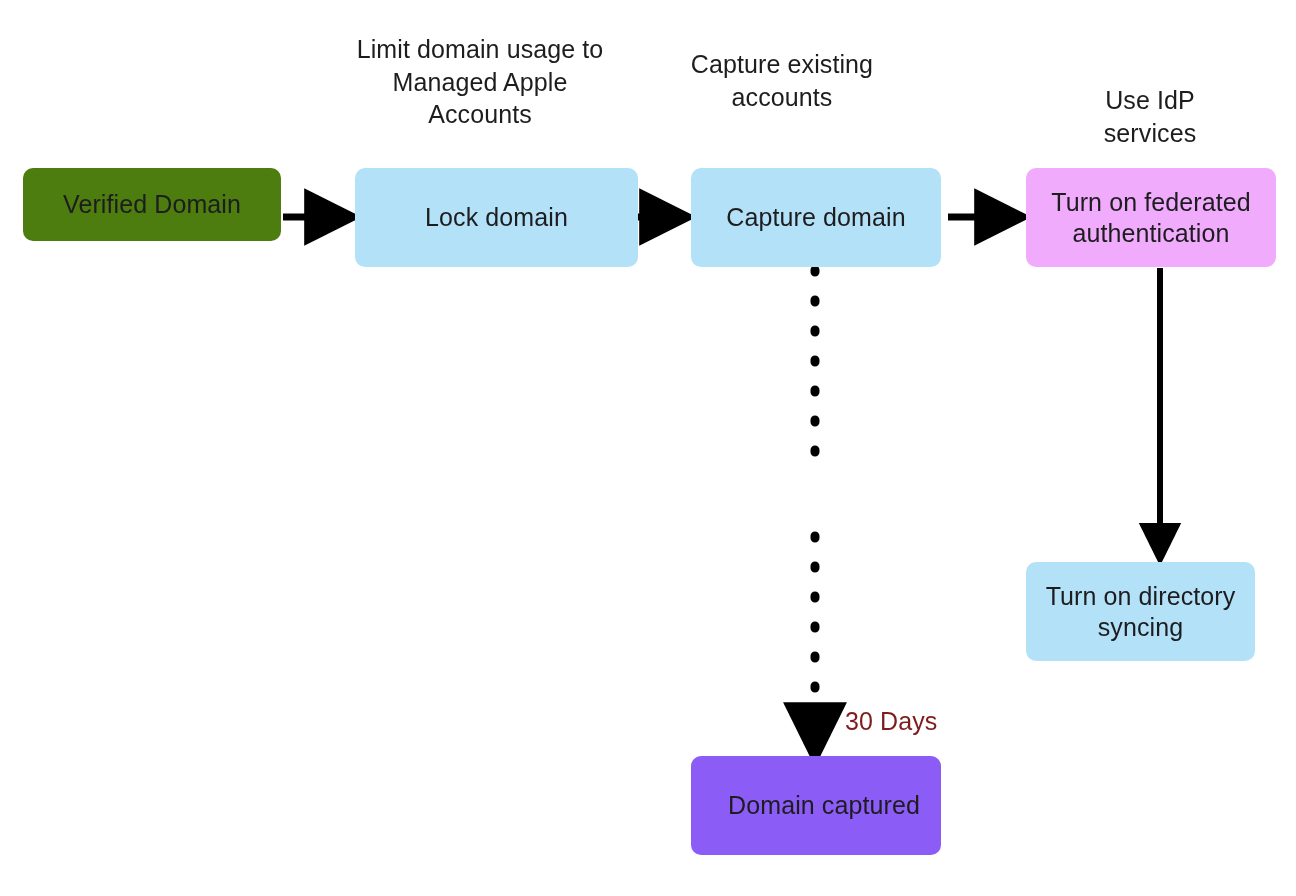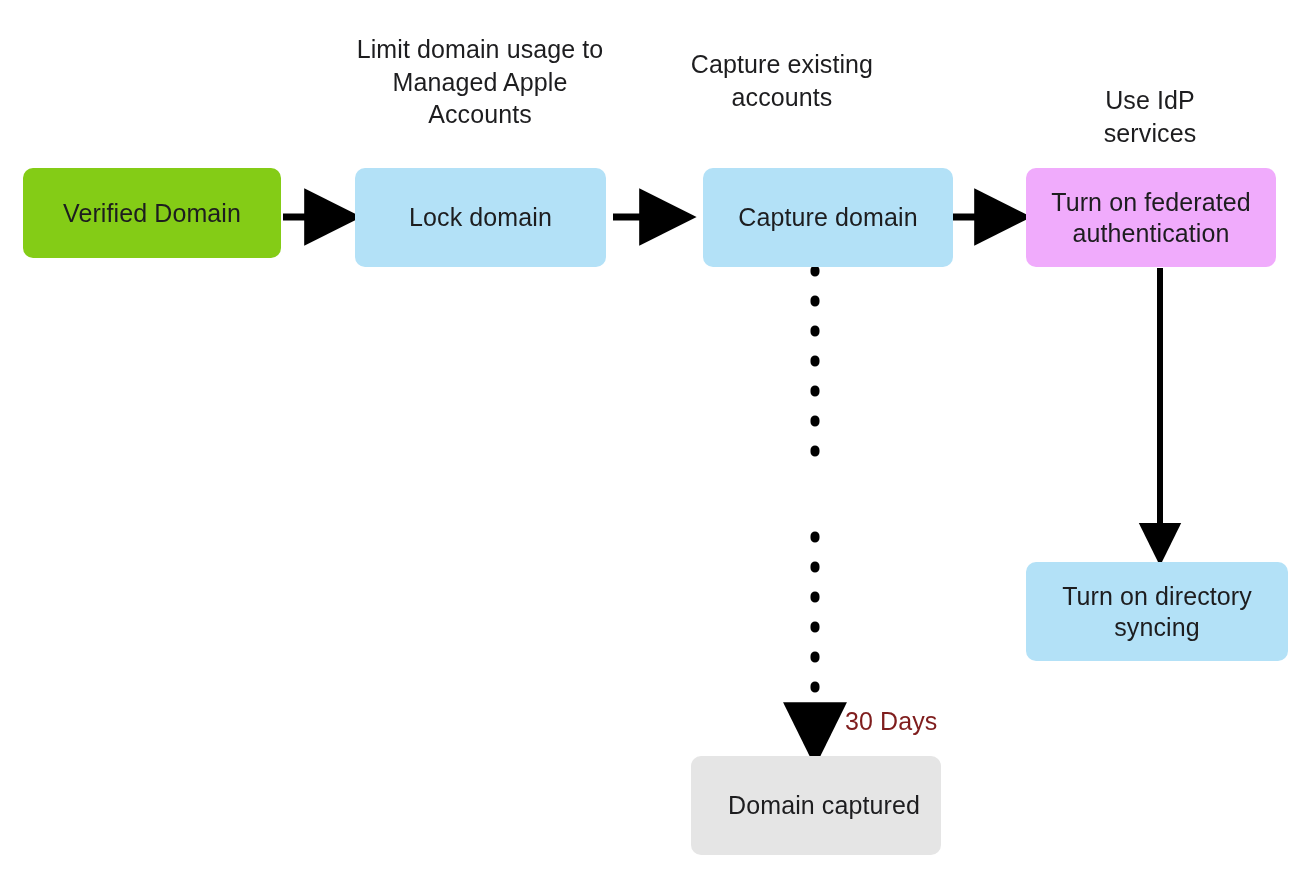--- a/index.html
+++ b/index.html
@@ -91,28 +91,28 @@
 
     <line x1="815" y1="536" x2="815" y2="740" stroke="#000000" stroke-width="9" stroke-linecap="round" stroke-dasharray="2 28" marker-end="url(#arrowWide)"></line>
   </svg>
 
   <div class="caption" style="left:355px; top:33px; width:250px;">Limit domain usage to Managed Apple Accounts</div>
 
   <div class="caption" style="left:657px; top:48px; width:250px;">Capture existing accounts</div>
 
   <div class="caption" style="left:1060px; top:48px; width:180px;margin-top:36px;">Use IdP services</div>
 
-  <div class="node" style="left:23px; top:168px; width:258px; height:90px; background:#84cc16;">Verified Domain</div>
+  <div class="node" style="left:23px; top:168px; width:258px; height:73px; background:#4d7c0f;">Verified Domain</div>
 
-  <div class="node" style="left:355px; top:168px; width:251px; height:99px; background:#b3e1f7;">Lock domain</div>
+  <div class="node" style="left:355px; top:168px; width:283px; height:99px; background:#b3e1f7;">Lock domain</div>
 
-  <div class="node" style="left:691px; top:168px; width:250px; height:99px; background:#b3e1f7;margin-left:12px;">Capture domain</div>
+  <div class="node" style="left:691px; top:168px; width:250px; height:99px; background:#b3e1f7;">Capture domain</div>
 
   <div class="node" style="left:1026px; top:168px; width:250px; height:99px; background:#f0abfc;">Turn on federated authentication</div>
 
-  <div class="node" style="left:1026px; top:562px; width:262px; height:99px; background:#b3e1f7;">Turn on directory syncing</div>
+  <div class="node" style="left:1026px; top:562px; width:229px; height:99px; background:#b3e1f7;">Turn on directory syncing</div>
 
-  <div class="node" style="left:691px; top:756px; width:250px; height:99px; background:#e5e5e5;padding-left:26px;">Domain captured</div>
+  <div class="node" style="left:691px; top:756px; width:250px; height:99px; background:#8b5cf6;padding-left:26px;">Domain captured</div>
 
 
   <div class="edge-label" style="left:845px; top:706px;">30 Days</div>
 
 </div>
 
 </body></html>

